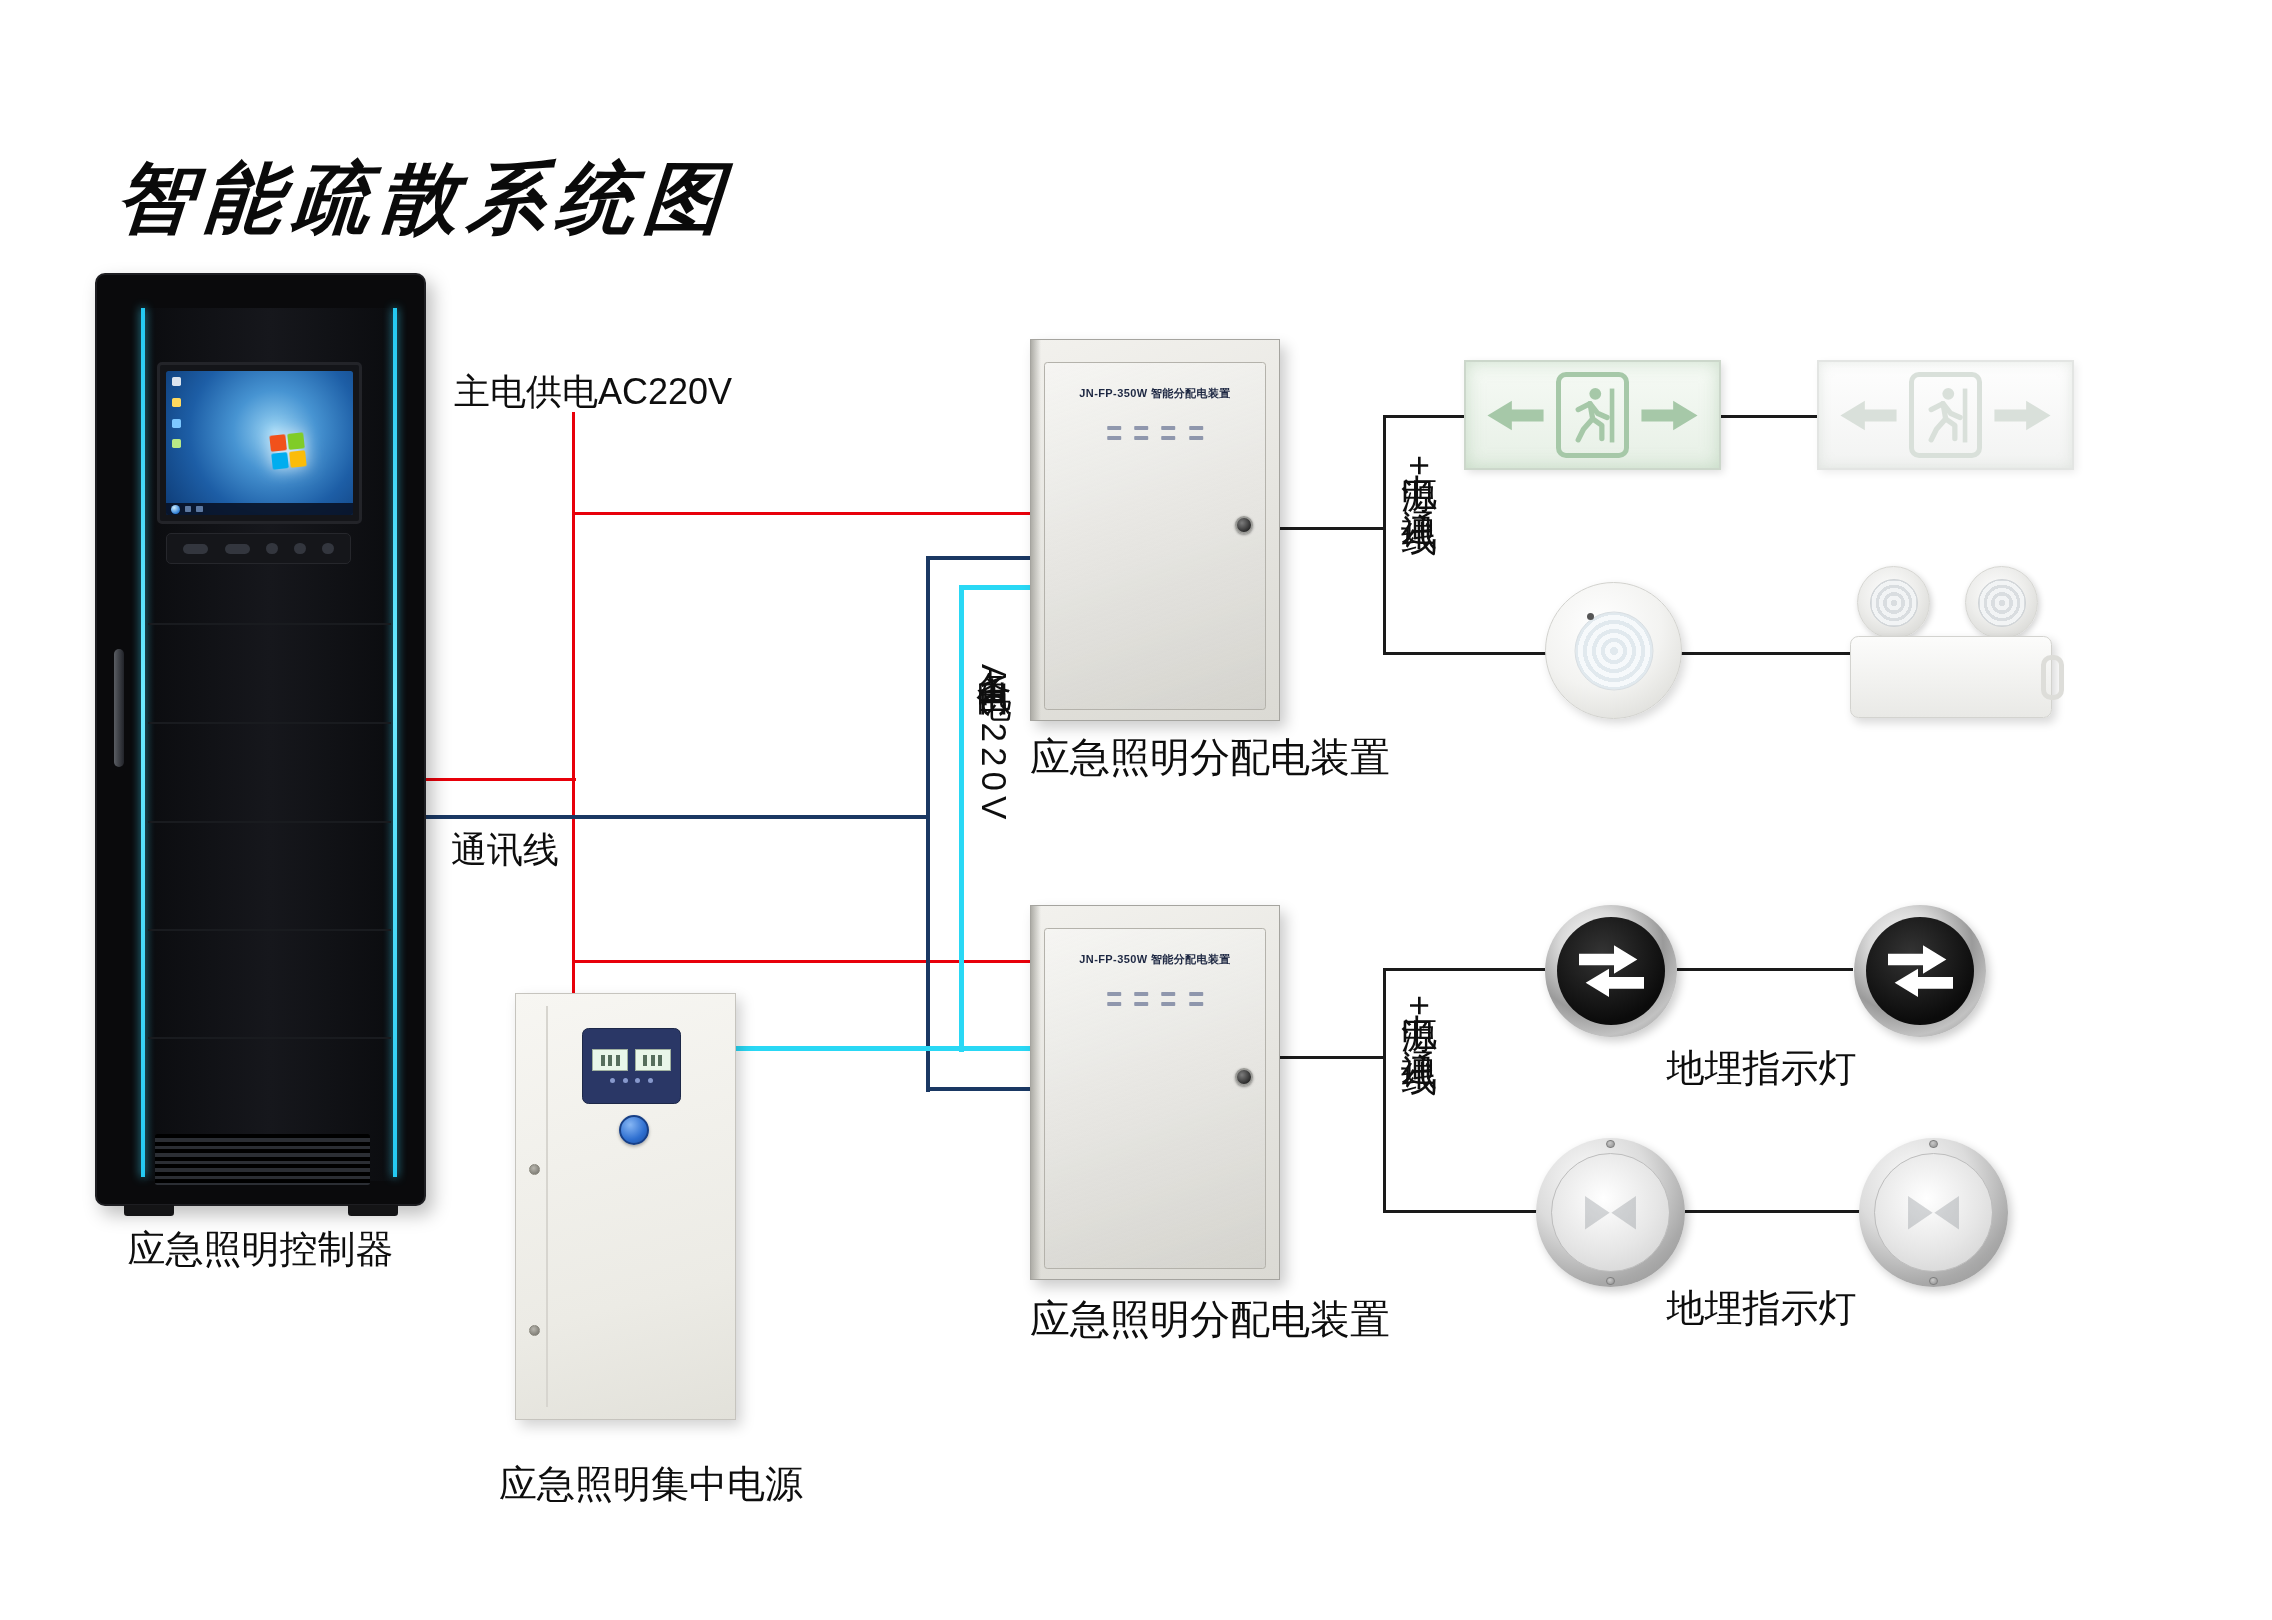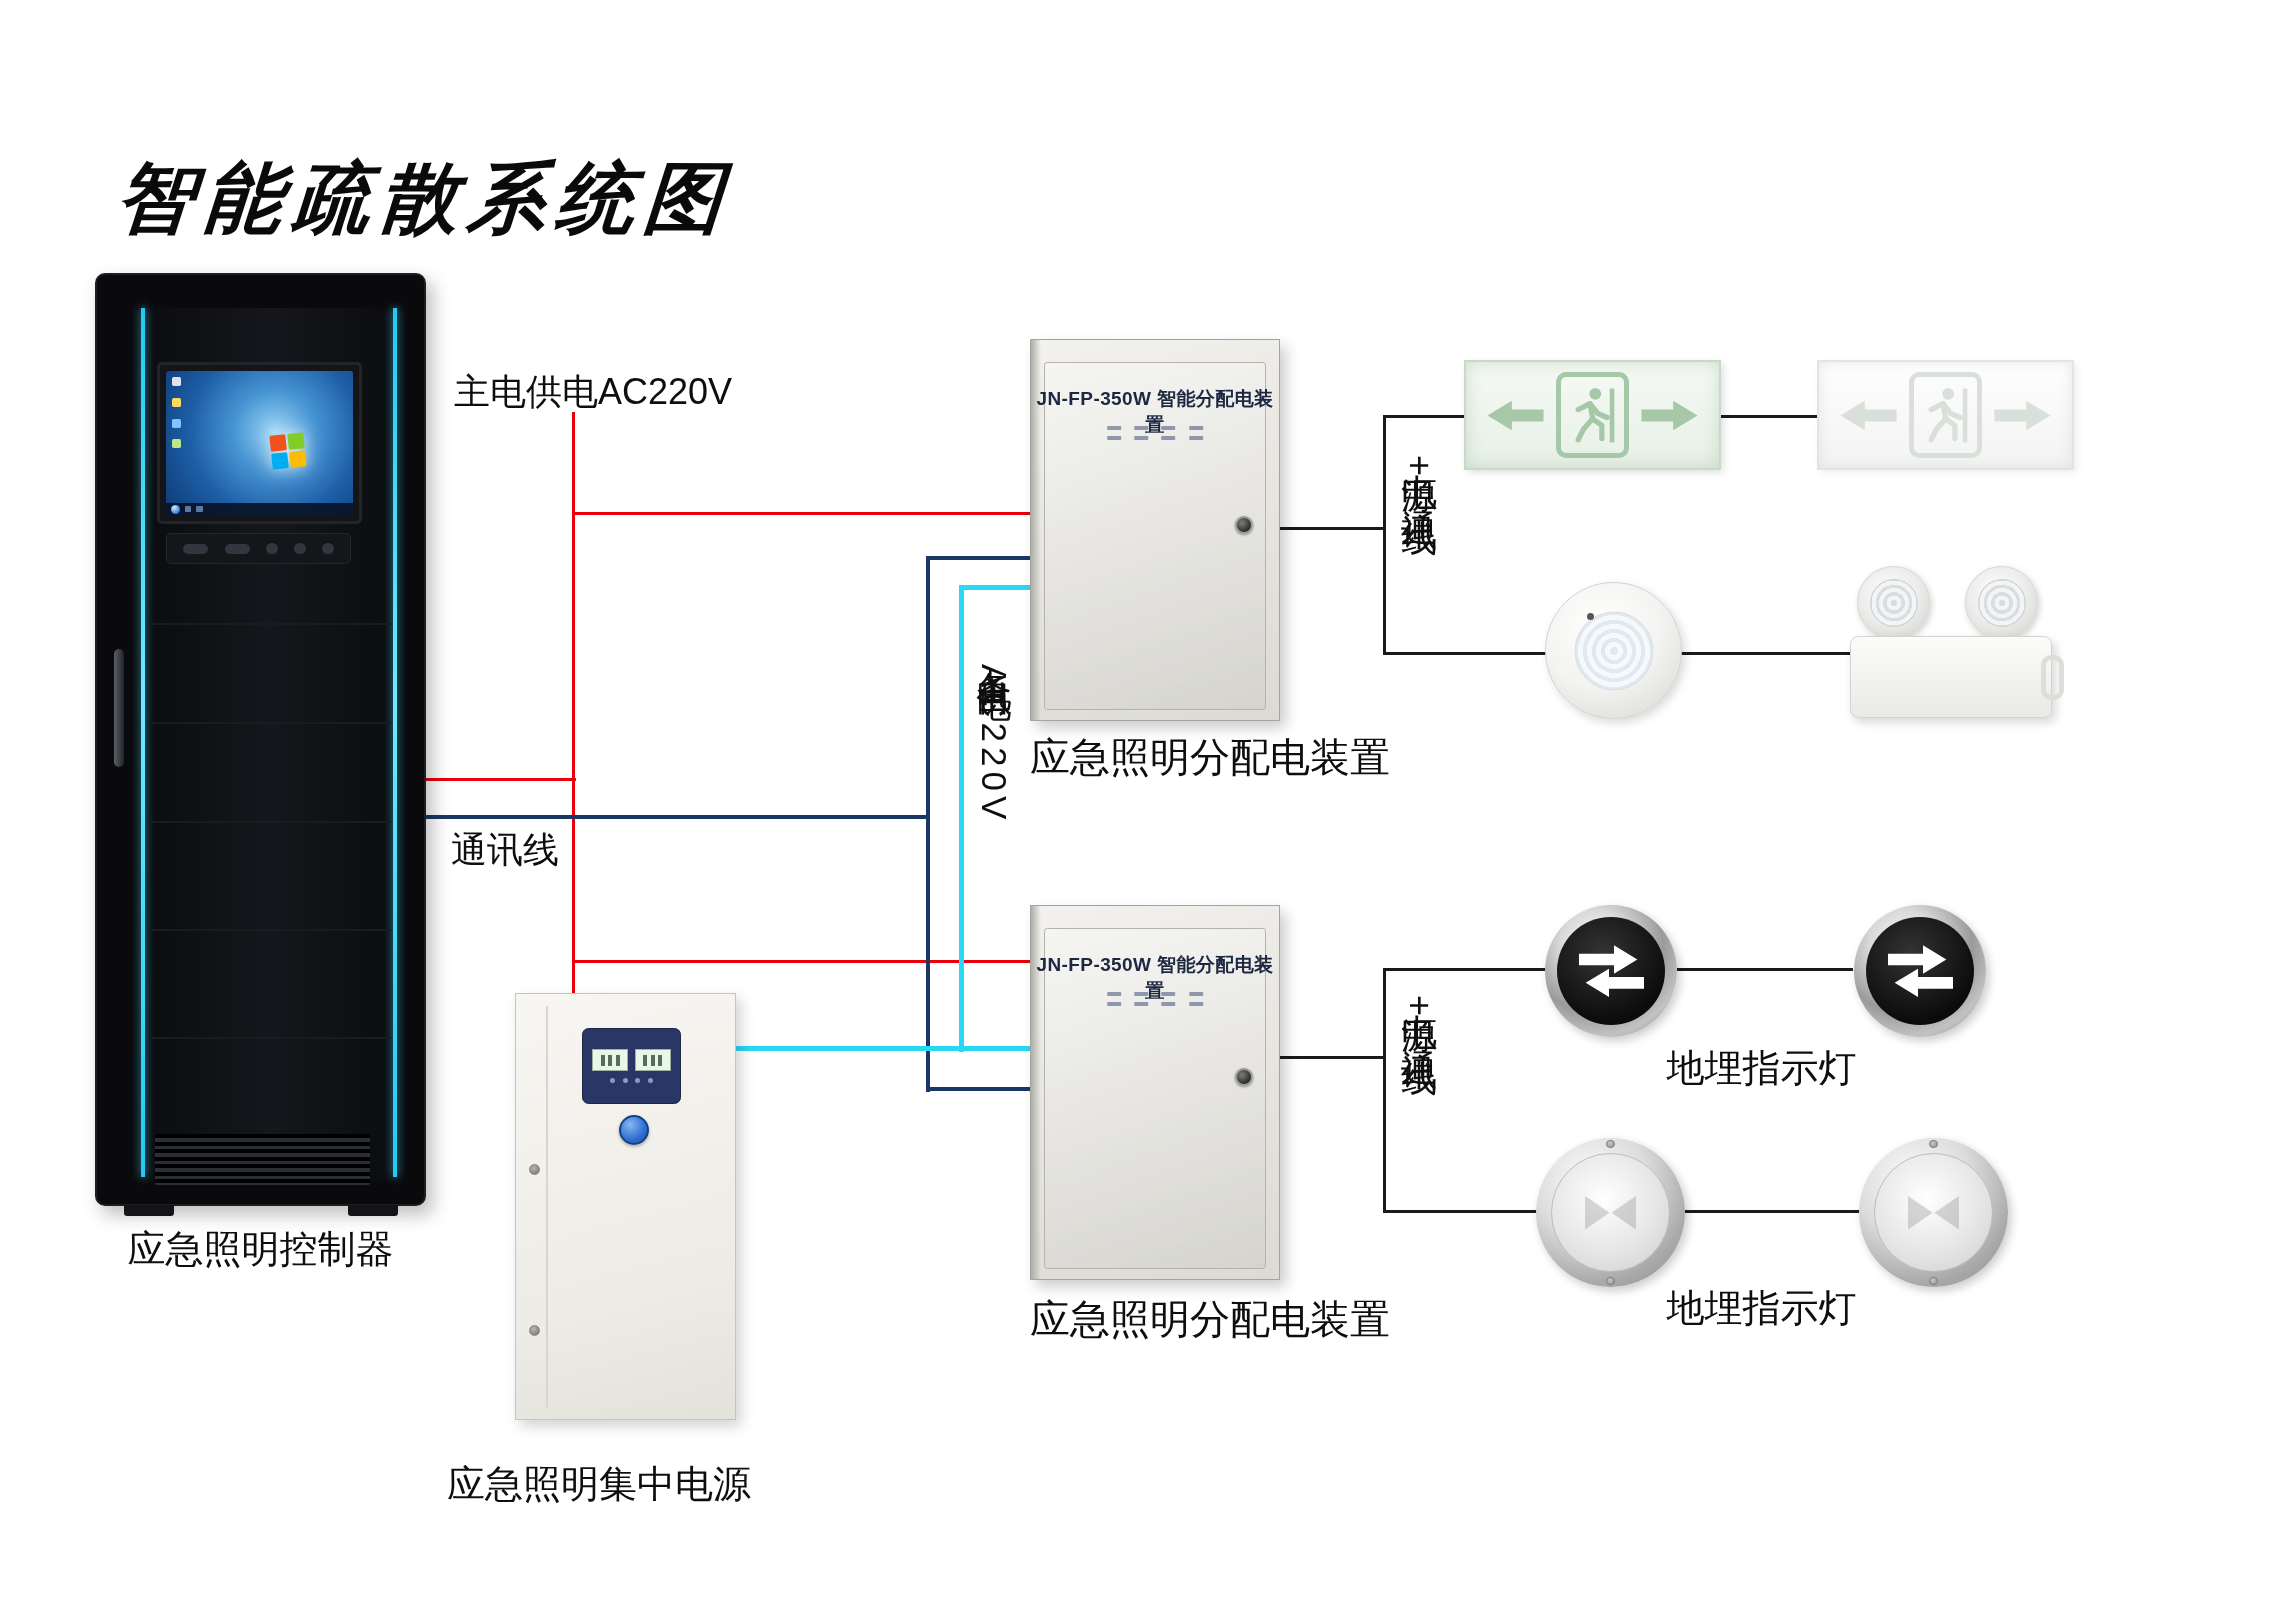--- a/index.html
+++ b/index.html
@@ -69,21 +69,21 @@
            background:radial-gradient(circle at 40% 35%,#b9b7af,#6f6d66);border:0.8px solid #8b897f}
 
   
   .dist-box{position:absolute;left:1030px;width:250px;
             background:linear-gradient(160deg,#f2f1ed,#e5e4df 55%,#dbdad4);
             border:1.7px solid #a5a49f;box-shadow:5.8px 6.6px 13.2px rgba(0,0,0,.2)}
   .dist-box::before{content:"";position:absolute;left:0;top:0;bottom:0;width:10px;
             background:linear-gradient(90deg,#aeada7,rgba(174,173,167,0))}
   .dist-door{position:absolute;left:13.2px;right:13.2px;top:21.5px;bottom:10px;border:1.7px solid #b4b2ab;
             border-radius:3.3px;background:linear-gradient(160deg,rgba(255,255,255,.35),rgba(0,0,0,.035))}
-  .dist-model{position:absolute;left:0;right:0;top:46px;text-align:center;font-size:19px;
+  .dist-model{position:absolute;left:0;right:0;top:46px;text-align:center;font-size:11px;
             font-weight:700;color:#1d2742;letter-spacing:0.4px}
   .ind{position:absolute;left:50%;transform:translateX(-50%);top:86px;
        display:grid;grid-template-columns:repeat(4,auto);gap:5.8px 13.2px}
   .ind i{width:14px;height:4.1px;background:#41507a;opacity:.55;border-radius:0.8px}
   .knob{position:absolute;right:26.5px;width:18px;height:18px;border-radius:50%;
         background:radial-gradient(circle at 35% 35%,#7c7c7c,#2b2b2b 72%);
         border:2.5px solid #9a9a96;box-shadow:0 0.8px 2.5px rgba(0,0,0,.45)}
 
   
   .exit-sign{position:absolute;width:257px;height:110px;display:flex;align-items:center;
@@ -236,21 +236,21 @@
           <i></i>
           <i></i>
           <i></i>
           <i></i>
         </div>
     </div>
     <div class="psu-btn"></div>
     <div class="keyhole" style="top:170px"></div>
     <div class="keyhole" style="top:331px"></div>
   </div>
-  <div class="lbl" style="left:447px;top:1459px;width:356px;text-align:left;font-size:38px">应急照明集中电源</div>
+  <div class="lbl" style="left:447px;top:1459px;width:356px;text-align:right;font-size:38px">应急照明集中电源</div>
 
   <div class="dist-box" style="top:339px;height:382px">
     <div class="dist-door"></div>
     <div class="dist-model">JN-FP-350W 智能分配电装置</div>
     <div class="ind">
       <i></i>
         <i></i>
         <i></i>
         <i></i>
         <i></i>

